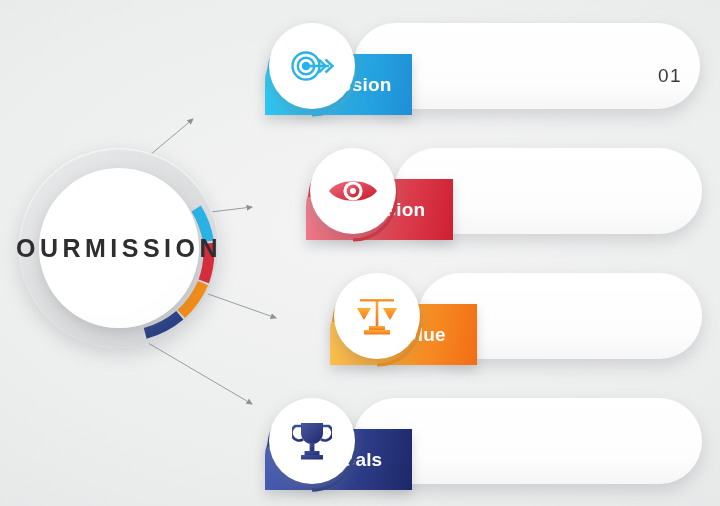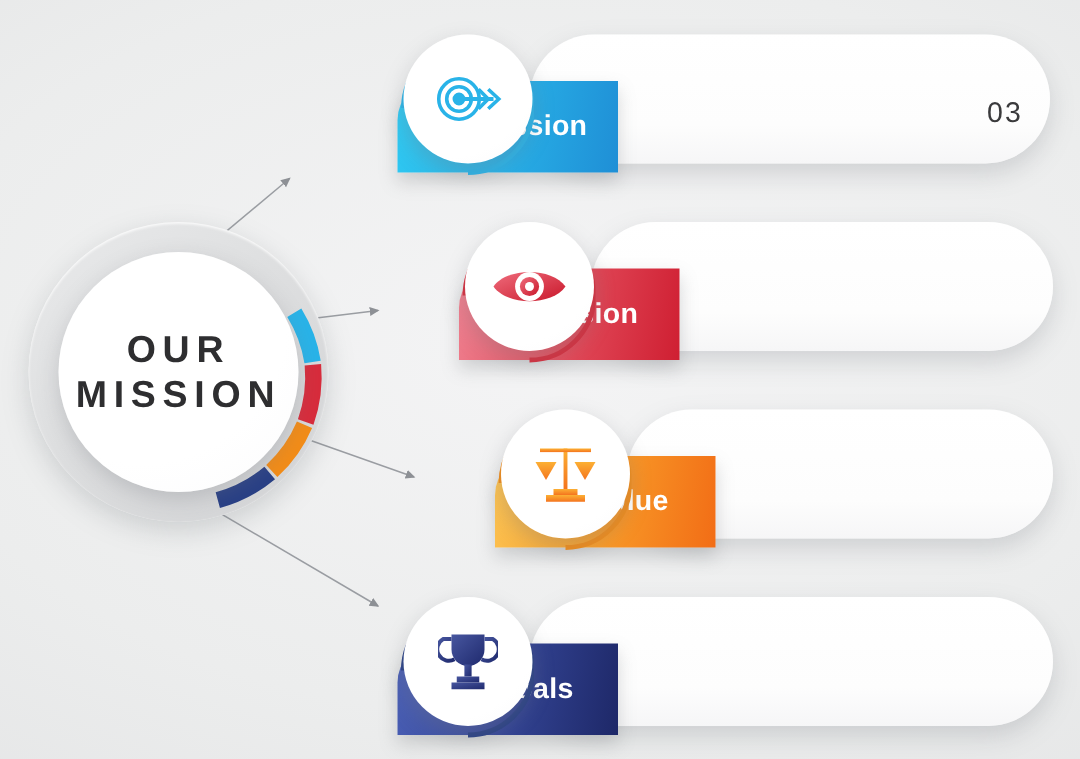--- a/index.html
+++ b/index.html
@@ -17,21 +17,21 @@
   .hub-outer{
     position:absolute;inset:0;border-radius:50%;
     background:linear-gradient(140deg,#e9eaeb 0%,#dedfe0 45%,#d2d3d5 100%);
     box-shadow:0 6px 18px rgba(120,124,130,.28), inset 0 1px 2px rgba(255,255,255,.9);
   }
   .hub-ring-svg{position:absolute;left:0;top:0;}
   .hub-inner{
     position:absolute;left:20px;top:20px;width:160px;height:160px;border-radius:50%;
     background:radial-gradient(circle at 35% 28%, #ffffff 0%, #ffffff 62%, #fbfbfc 100%);
     box-shadow:0 5px 14px rgba(120,124,130,.30);
-    display:flex;flex-direction:column;align-items:center;justify-content:center;
+    display:flex;flex-direction:row;align-items:center;justify-content:center;
   }
   .hub-line{
     font-size:25px;letter-spacing:4.5px;font-weight:700;color:#2e2e30;line-height:1.22;
     text-align:center;
   }
 
   
   .arrows{position:absolute;left:0;top:0;pointer-events:none;}
 
   
@@ -118,21 +118,21 @@
         <g fill="none" stroke="#29b3e8" stroke-width="2.4">
           <circle cx="17" cy="18" r="13.5"></circle>
           <circle cx="17" cy="18" r="8.2"></circle>
           <circle cx="17" cy="18" r="3.1" fill="#29b3e8"></circle>
         </g>
         <path d="M17,18 L40,18" stroke="#29b3e8" stroke-width="2.6" fill="none"></path>
         <path d="M30,11.5 L36.5,18 L30,24.5" fill="none" stroke="#29b3e8" stroke-width="2.4"></path>
         <path d="M36.5,11.5 L43.5,18 L36.5,24.5" fill="none" stroke="#29b3e8" stroke-width="2.4"></path>
       </svg>
     </div>
-    <div class="num num1">03</div>
+    <div class="num num1">01</div>
 
   </div>
 
   <div class="card" id="card2">
     <div class="card-body"></div>
     <div class="tab" style="background:linear-gradient(100deg,#ef8090 0%,#e4505f 45%,#cf1f32 100%);">
       <span class="tab-label">Vision</span>
     </div>
     <svg class="icon-arc" width="96" height="104">
       <path d="M 9,58 A 43,43 0 1 1 52,101" fill="none" stroke="#d72c3c" stroke-width="3.2"></path>

